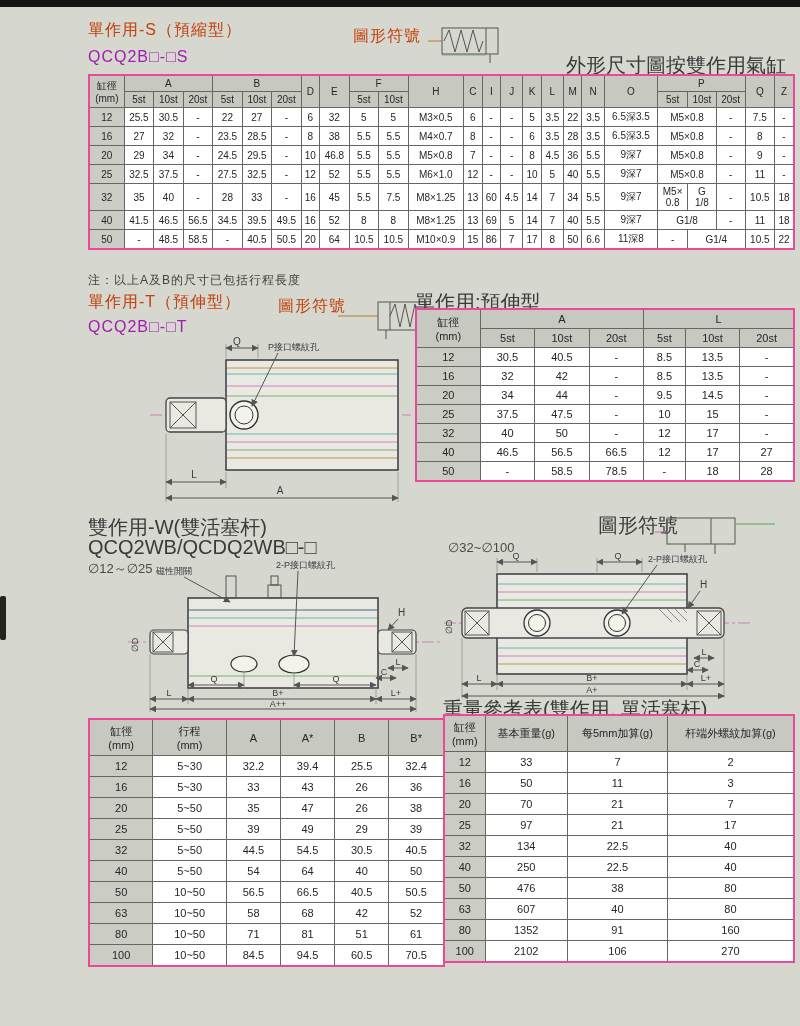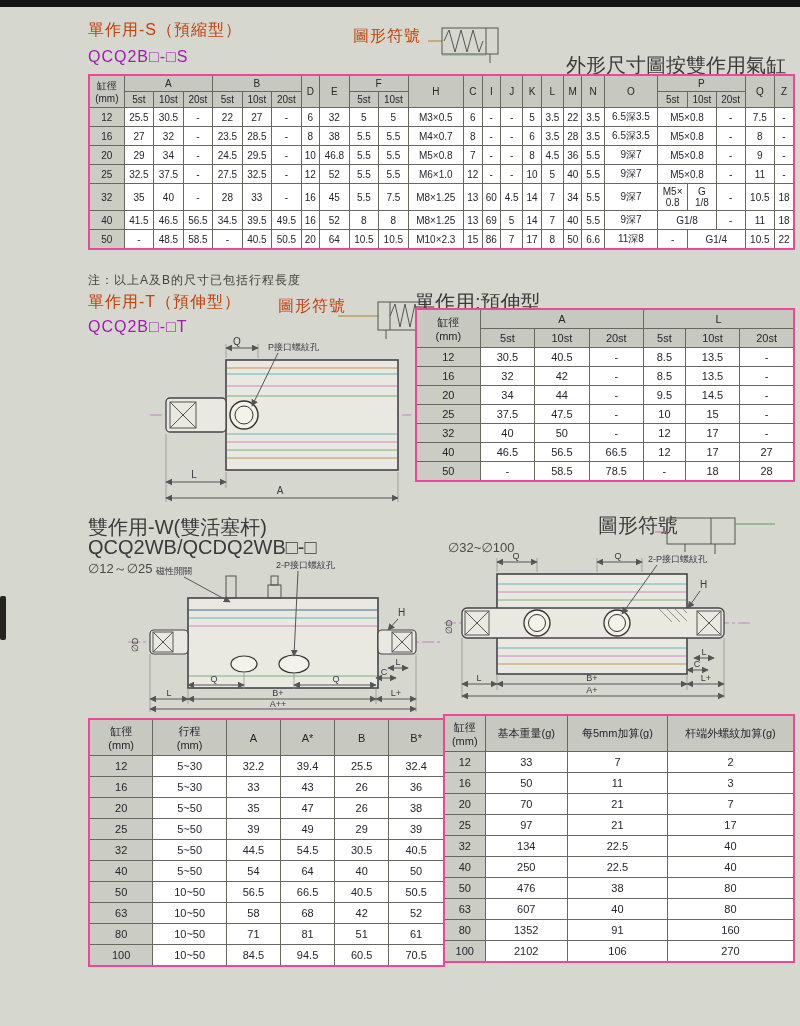--- a/index.html
+++ b/index.html
@@ -263,21 +263,21 @@
           <td>-</td>
           <td>48.5</td>
           <td>58.5</td>
           <td>-</td>
           <td>40.5</td>
           <td>50.5</td>
           <td>20</td>
           <td>64</td>
           <td>10.5</td>
           <td>10.5</td>
-          <td>M10×2.3</td>
+          <td>M10×0.9</td>
           <td>15</td>
           <td>86</td>
           <td>7</td>
           <td>17</td>
           <td>8</td>
           <td>50</td>
           <td>6.6</td>
           <td>11深8</td>
           <td>-</td>
           <td colspan="2">G1/4</td>
@@ -644,20 +644,21 @@
           <td>100</td>
           <td>10~50</td>
           <td>84.5</td>
           <td>94.5</td>
           <td>60.5</td>
           <td>70.5</td>
         </tr>
       </tbody>
     </table>
 
+  <div class="abs small-title" style="left:443px;top:696px">重量參考表(雙作用, 單活塞杆)</div>
   <table class="abs tbl-wt" style="left:443px;top:714px">
       <thead>
         <tr>
           <th>缸徑
 (mm)</th>
           <th>基本重量(g)</th>
           <th>每5mm加算(g)</th>
           <th>杆端外螺紋加算(g)</th>
         </tr>
       </thead>

